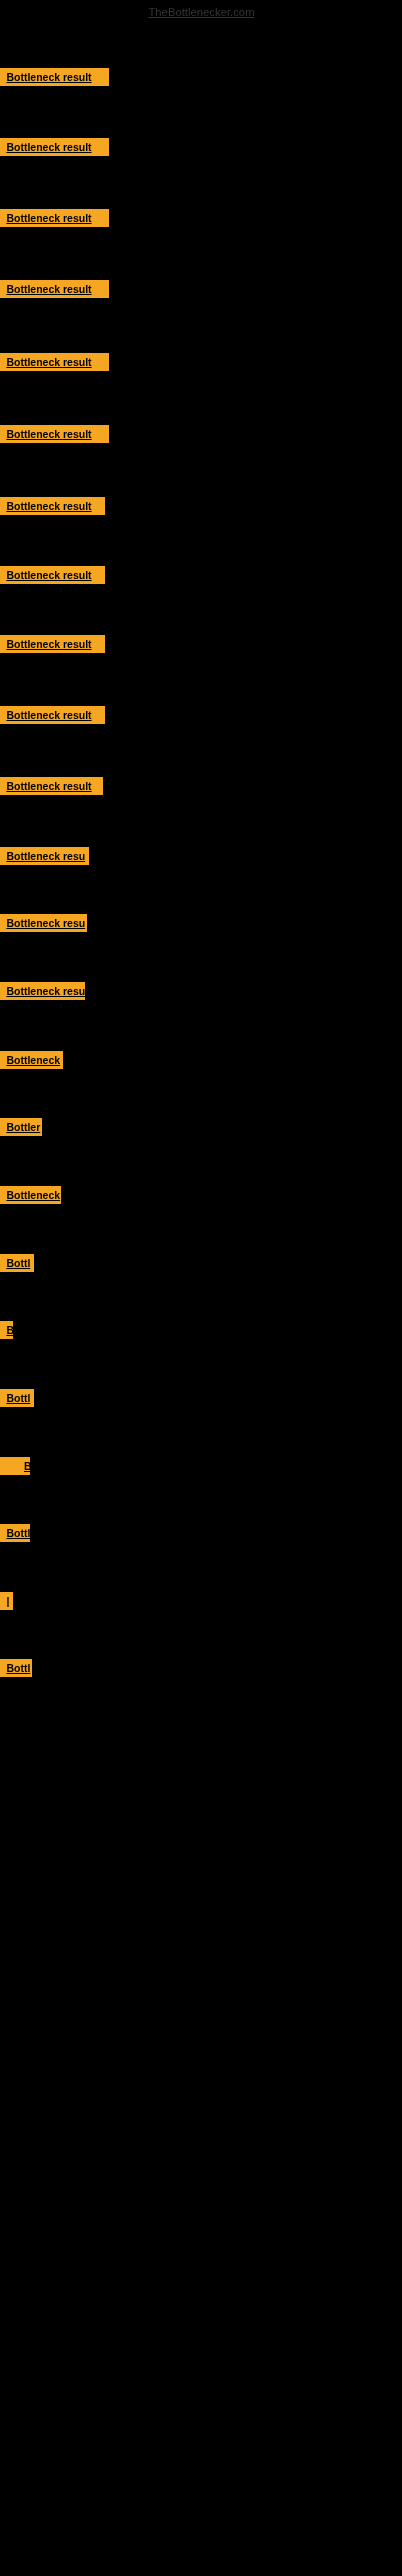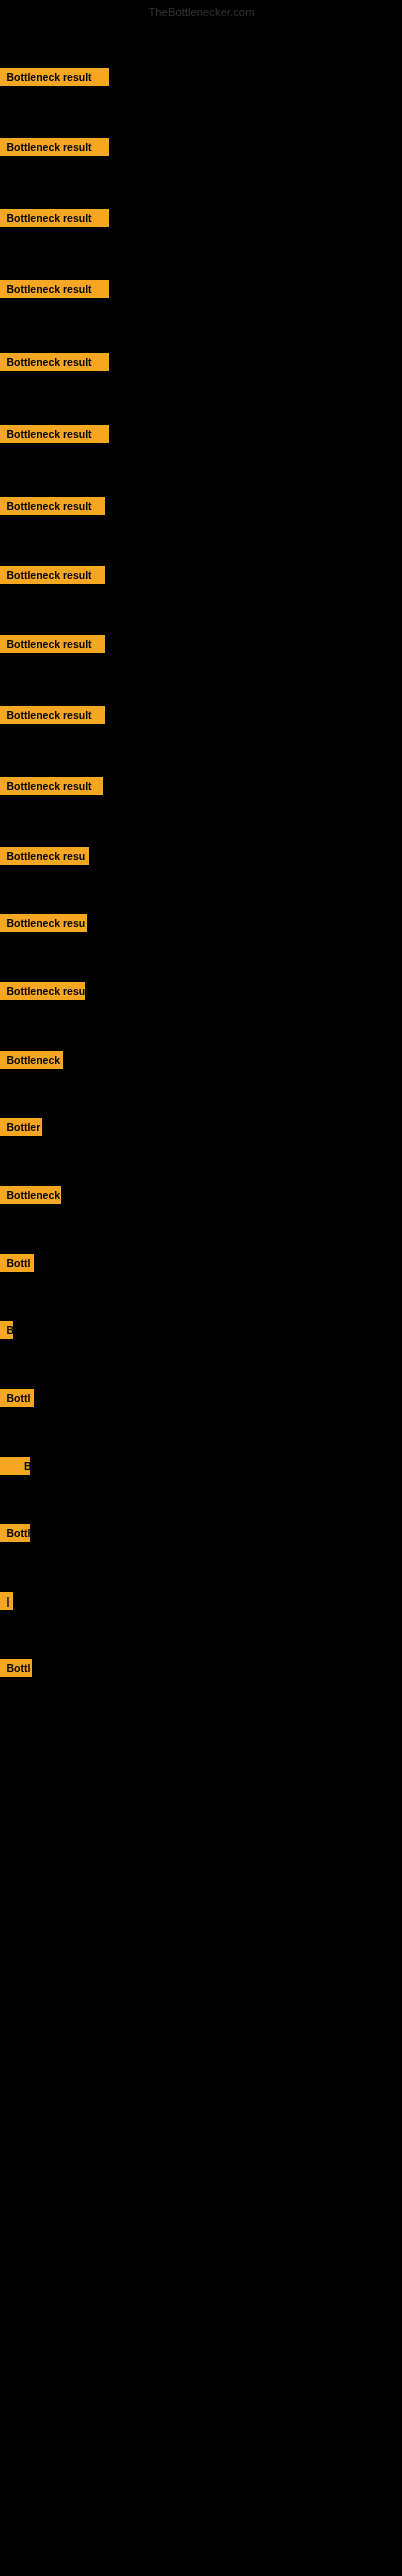--- a/index.html
+++ b/index.html
@@ -1,18 +1,19 @@
 <!DOCTYPE html>
 <html style="font-size:13px"><head>
   <meta charset="utf-8">
   <style>
     * {
       margin: 0;
       padding: 0;
       box-sizing: border-box;
+      text-decoration: underline;
     }
 
     body {
       width: 403px;
       min-height: 2576px;
       background-color: #000000;
       font-family: Arial, sans-serif;
       position: relative;
     }
 

